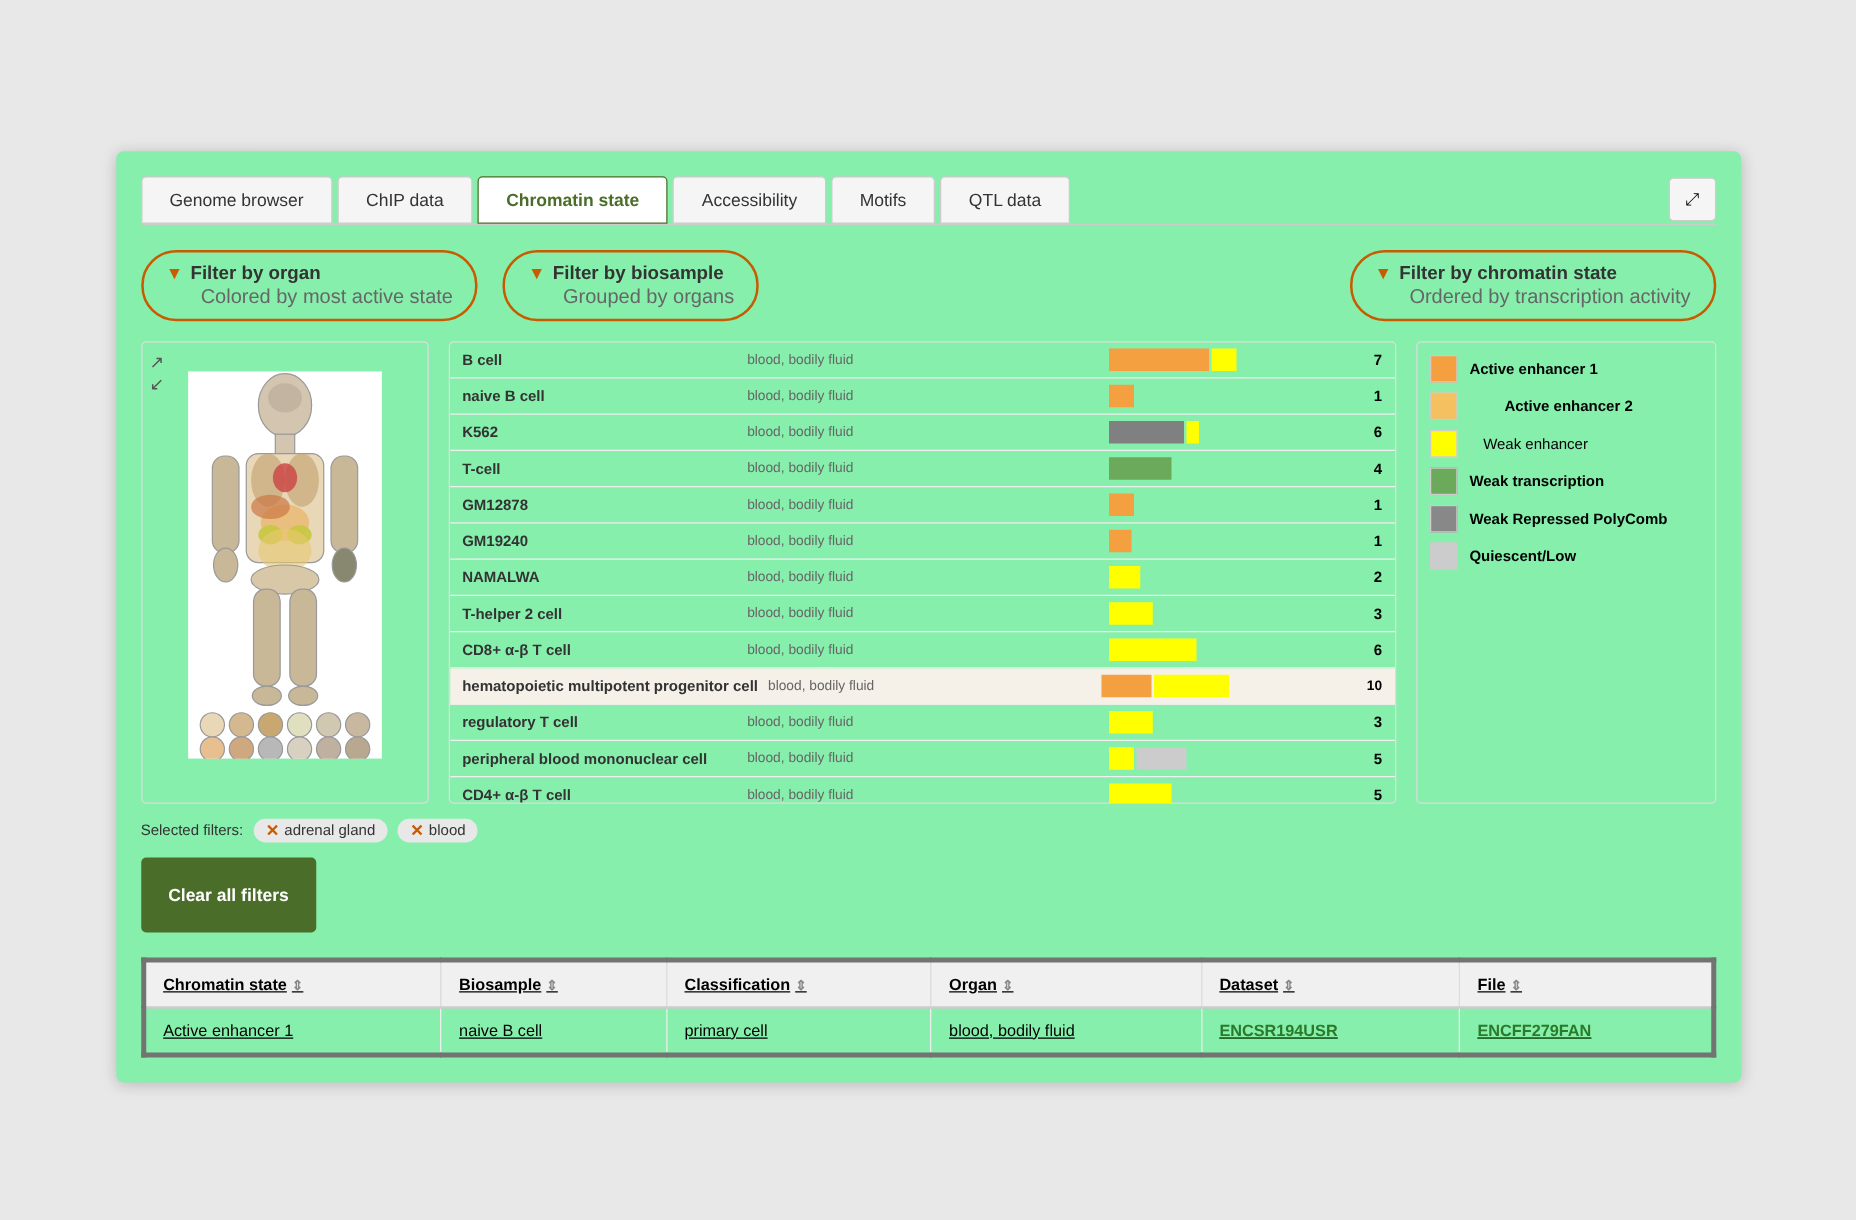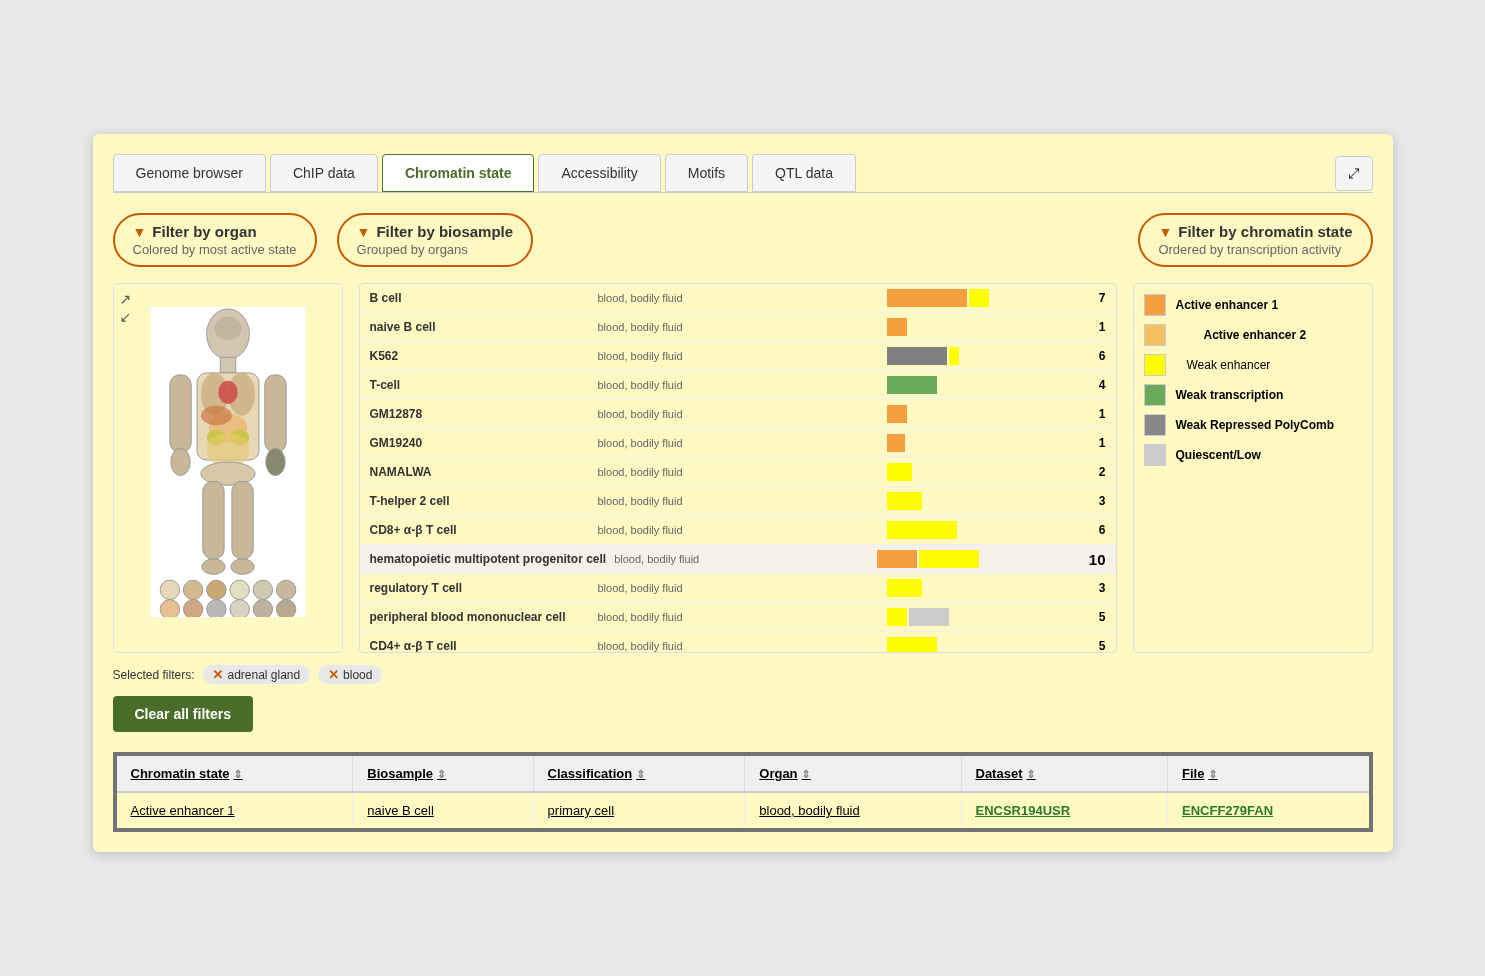--- a/index.html
+++ b/index.html
@@ -35,21 +35,21 @@
       position: absolute;
       bottom: -12px;
       left: 50%;
       transform: translateX(-50%);
       border-left: 12px solid transparent;
       border-right: 12px solid transparent;
       border-top: 12px solid #b84a00;
     }
 
     .main-card {
-      background: #fef9c3;
+      background: #86efac;
       border-radius: 6px;
       box-shadow: 0 2px 12px rgba(0,0,0,0.2);
       padding: 20px;
       margin-top: 10px;
     }
 
     
     .tab-bar {
       display: flex;
       align-items: center;
@@ -104,23 +104,24 @@
       color: #333;
       display: flex;
       align-items: center;
       gap: 6px;
     }
     .filter-title .funnel {
       color: #c85a00;
       font-size: 14px;
     }
     .filter-subtitle {
-      font-size: 13px;
+      font-size: 16px;
       color: #666;
       margin-top: 2px;
+      margin-left: 28px;
     }
 
     .filter-right {
       margin-left: auto;
     }
 
     
     .content-area {
       display: flex;
       gap: 16px;
@@ -246,21 +247,21 @@
       font-weight: bold;
       cursor: pointer;
       font-size: 13px;
     }
 
     .clear-btn {
       background: #4a6e2a;
       color: white;
       border: none;
       border-radius: 4px;
-      padding: 10px 22px;
+      padding: 22px 22px;
       font-size: 14px;
       font-weight: bold;
       cursor: pointer;
       margin-top: 12px;
     }
 
     
     .results-table {
       width: 100%;
       border-collapse: collapse;
@@ -487,21 +488,21 @@
             </div>
             <span style="font-size: 12px; font-weight: bold; margin-left: 4px;">6</span>
           </div>
           <div class="biosample-row highlighted">
             <span class="biosample-name bold">hematopoietic multipotent progenitor cell</span>
             <span class="biosample-organ">blood, bodily fluid</span>
             <div class="bar-container">
               <div class="bar-segment" style="background-color: rgb(244, 160, 64); width: 40px;"></div>
               <div class="bar-segment" style="background-color: rgb(255, 255, 0); width: 60px;"></div>
             </div>
-            <span style="font-size: 15px; font-weight: bold; margin-left: 4px;">10</span>
+            <span style="font-size: 11px; font-weight: bold; margin-left: 4px;">10</span>
           </div>
           <div class="biosample-row">
             <span class="biosample-name">regulatory T cell</span>
             <span class="biosample-organ">blood, bodily fluid</span>
             <div class="bar-container">
               <div class="bar-segment" style="background-color: rgb(255, 255, 0); width: 35px;"></div>
             </div>
             <span style="font-size: 12px; font-weight: bold; margin-left: 4px;">3</span>
           </div>
           <div class="biosample-row">

